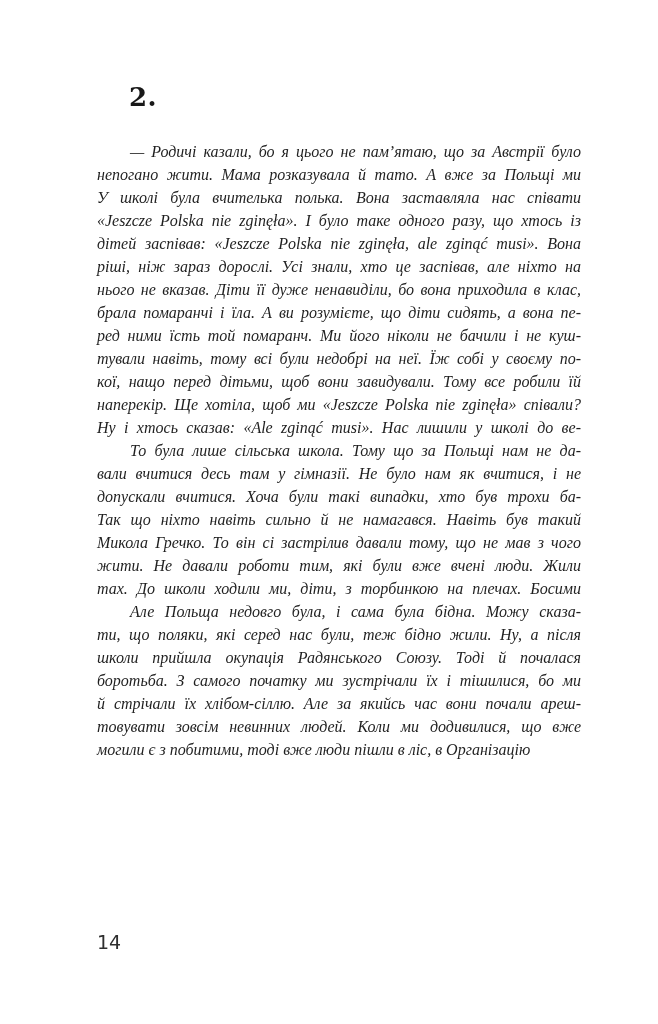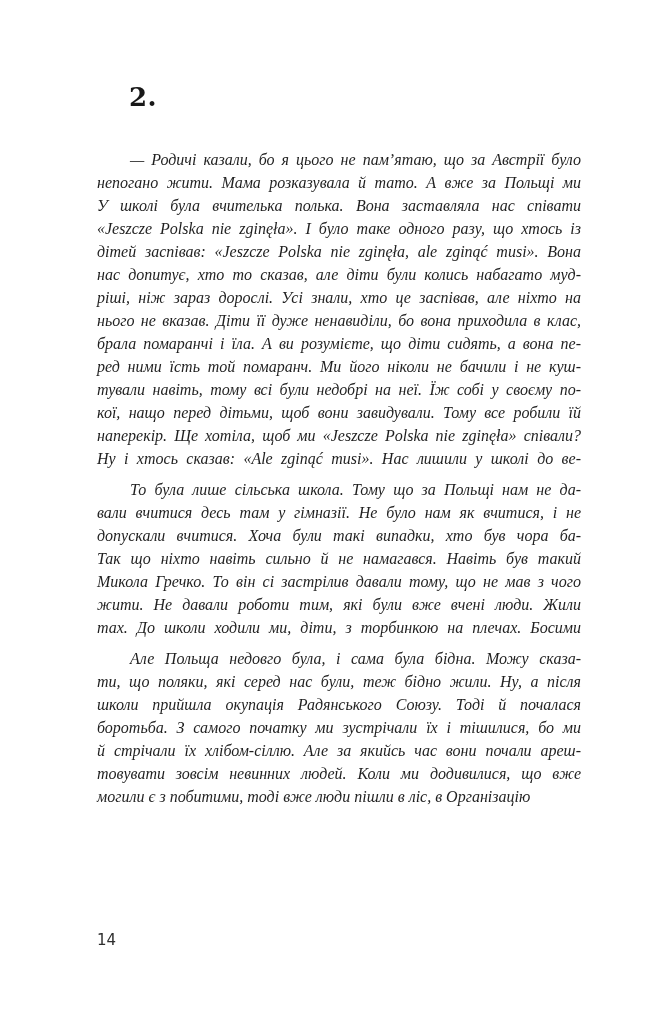--- a/index.html
+++ b/index.html
@@ -40,58 +40,56 @@
   .line{
     text-align:justify;
     text-align-last:justify;
     white-space:normal;
   }
   .line.last{
     text-align-last:left;
   }
   .line.first{
     padding-left:33px;
-    margin-top:8px;
   }
   .folio{
     position:absolute;
     left:97px;top:931px;
     font-family:"DejaVu Sans", sans-serif;
     font-style:normal;
-    font-size:15px;
+    font-size:19px;
     color:#2e2e2e;
   }
 </style>
 </head>
 <body>
 
 <div class="page">
   <h2 class="chapter">2.</h2>
 
   <div class="text-block">
       <div class="para">
         <div class="line first">— Родичі казали, бо я цього не пам’ятаю, що за Австрії було</div>
         <div class="line">непогано жити. Мама розказувала й тато. А вже за Польщі ми</div>
         <div class="line">У школі була вчителька полька. Вона заставляла нас співати</div>
         <div class="line">«Jeszcze Polska nie zginęła». І було таке одного разу, що хтось із</div>
         <div class="line">дітей заспівав: «Jeszcze Polska nie zginęła, ale zginąć musi». Вона</div>
-        <div class="line">нас допитує, хто то сказав, але діти були колись набагато муд-</div>
         <div class="line">ріші, ніж зараз дорослі. Усі знали, хто це заспівав, але ніхто на</div>
         <div class="line">нього не вказав. Діти її дуже ненавиділи, бо вона приходила в клас,</div>
         <div class="line">брала помаранчі і їла. А ви розумієте, що діти сидять, а вона пе-</div>
         <div class="line">ред ними їсть той помаранч. Ми його ніколи не бачили і не куш-</div>
         <div class="line">тували навіть, тому всі були недобрі на неї. Їж собі у своєму по-</div>
         <div class="line">кої, нащо перед дітьми, щоб вони завидували. Тому все робили їй</div>
         <div class="line">наперекір. Ще хотіла, щоб ми «Jeszcze Polska nie zginęła» співали?</div>
         <div class="line">Ну і хтось сказав: «Ale zginąć musi». Нас лишили у школі до ве-</div>
       </div>
       <div class="para">
         <div class="line first">То була лише сільська школа. Тому що за Польщі нам не да-</div>
         <div class="line">вали вчитися десь там у гімназії. Не було нам як вчитися, і не</div>
-        <div class="line">допускали вчитися. Хоча були такі випадки, хто був чора ба-</div>
+        <div class="line">допускали вчитися. Хоча були такі випадки, хто був трохи ба-</div>
         <div class="line">Так що ніхто навіть сильно й не намагався. Навіть був такий</div>
         <div class="line">Микола Гречко. То він сі застрілив давали тому, що не мав з чого</div>
         <div class="line">жити. Не давали роботи тим, які були вже вчені люди. Жили</div>
         <div class="line">тах. До школи ходили ми, діти, з торбинкою на плечах. Босими</div>
       </div>
       <div class="para">
         <div class="line first">Але Польща недовго була, і сама була бідна. Можу сказа-</div>
         <div class="line">ти, що поляки, які серед нас були, теж бідно жили. Ну, а після</div>
         <div class="line">школи прийшла окупація Радянського Союзу. Тоді й почалася</div>
         <div class="line">боротьба. З самого початку ми зустрічали їх і тішилися, бо ми</div>

